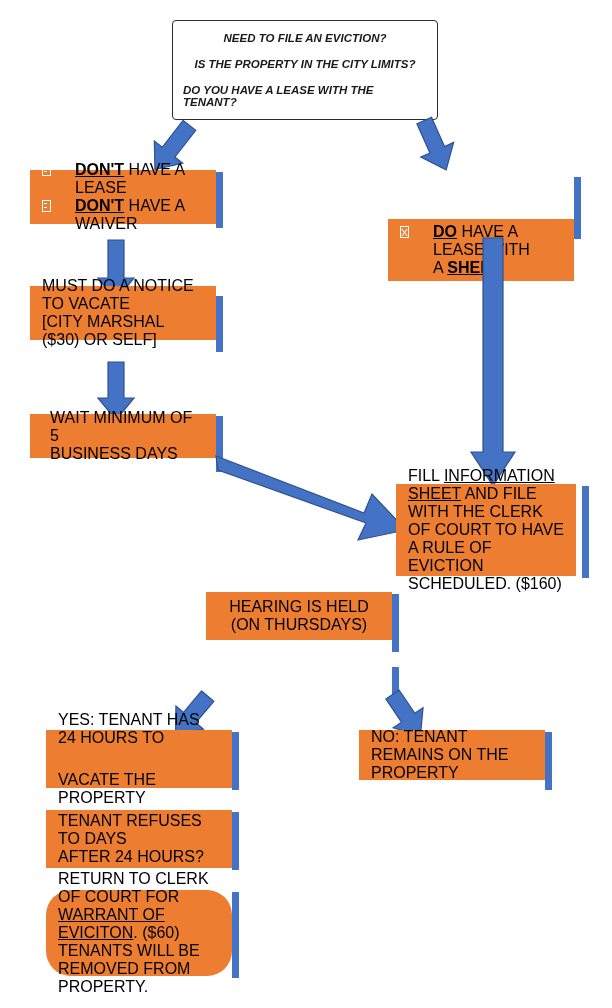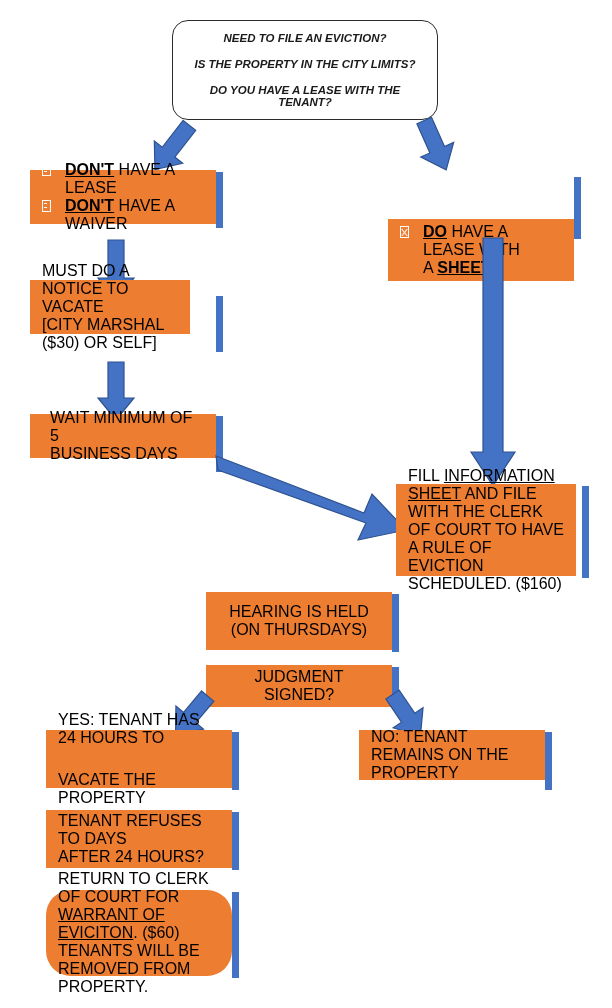--- a/index.html
+++ b/index.html
@@ -38,42 +38,42 @@
   .center-txt { text-align: center; align-items: center; }
   .left-txt { text-align: left; }
 
   u { text-decoration: underline; text-underline-offset: 1px; }
   b { font-weight: bold; }
 
   
   .startbox {
     position: absolute;
     border: 1.6px solid #2b2b2b;
-    border-radius: 16px;
+    border-radius: 4px;
     background: #ffffff;
     box-sizing: border-box;
     display: flex;
     flex-direction: column;
     align-items: center;
     justify-content: center;
     color: #1a1a1a;
     font-style: italic;
     font-weight: bold;
     font-size: 11.5px;
-    text-align: center;
+    text-align: left;
     gap: 14px;
     padding: 8px 10px;
   }
   .startbox .l1 { font-size: 11.5px; }
   .startbox .l2, .startbox .l3 { font-weight: bold; }
 
   .bullet-row {
     display: flex;
     align-items: flex-start;
-    gap: 14px;
+    gap: 24px;
   }
   .tofu {
     display: inline-block;
     width: 7px;
     height: 10px;
     border: 1px solid #ffffff;
     position: relative;
     flex: 0 0 auto;
     margin-top: 3px;
   }
@@ -144,21 +144,21 @@
     </div>
   </div>
   <div class="accent" style="left:574px; top:177px; width:7px; height:62px;"></div>
 
   <div class="arrow" style="left:96px; top:240px; width:40px; height:62px;">
     <svg width="40" height="62" viewBox="0 0 40 62">
       <polygon points="12,0 28,0 28,38 38,38 20,60 2,38 12,38" fill="#4472C4" stroke="#2E528F" stroke-width="1.2"></polygon>
     </svg>
   </div>
 
-  <div class="obox left-txt" style="left:30px; top:280px; width:160px; height:54px;">
+  <div class="obox left-txt" style="left:30px; top:286px; width:186px; height:54px;">
     <div>MUST DO A NOTICE TO VACATE</div>
     <div>[CITY MARSHAL ($30) OR SELF]</div>
   </div>
   <div class="accent" style="left:216px; top:296px; width:7px; height:56px;"></div>
 
   <div class="arrow" style="left:96px; top:362px; width:40px; height:60px;">
     <svg width="40" height="60" viewBox="0 0 40 60">
       <polygon points="12,0 28,0 28,36 38,36 20,58 2,36 12,36" fill="#4472C4" stroke="#2E528F" stroke-width="1.2"></polygon>
     </svg>
   </div>
@@ -179,29 +179,26 @@
     <svg width="48" height="250" viewBox="0 0 48 250">
       <polygon points="14,0 34,0 34,214 46,214 24,248 2,214 14,214" fill="#4472C4" stroke="#2E528F" stroke-width="1.2"></polygon>
     </svg>
   </div>
 
   <div class="obox left-txt" style="left:396px; top:484px; width:180px; height:92px;">
     <div><span>FILL </span><u>INFORMATION SHEET</u><span> AND FILE WITH THE CLERK OF COURT TO HAVE A RULE OF EVICTION SCHEDULED. ($160)</span></div>
   </div>
   <div class="accent" style="left:582px; top:486px; width:7px; height:92px;"></div>
 
-  <div class="obox center-txt" style="left:206px; top:592px; width:186px; height:58px;">
+  <div class="obox center-txt" style="left:206px; top:592px; width:186px; height:48px;">
     <div>HEARING IS HELD</div>
     <div>(ON THURSDAYS)</div>
   </div>
   <div class="accent" style="left:392px; top:594px; width:7px; height:58px;"></div>
 
-  <div class="obox center-txt" style="left:206px; top:665px; width:186px; height:42px;">
-    <div>JUDGMENT SIGNED?</div>
-  </div>
   <div class="accent" style="left:392px; top:667px; width:7px; height:42px;"></div>
 
   <div class="arrow" style="left:160px; top:688px; width:62px; height:56px;">
     <svg width="62" height="56" viewBox="0 0 62 56">
       <g transform="rotate(40 31 28)">
         <polygon points="23,2 39,2 39,30 49,30 31,52 13,30 23,30" fill="#4472C4" stroke="#2E528F" stroke-width="1.2"></polygon>
       </g>
     </svg>
   </div>
 

